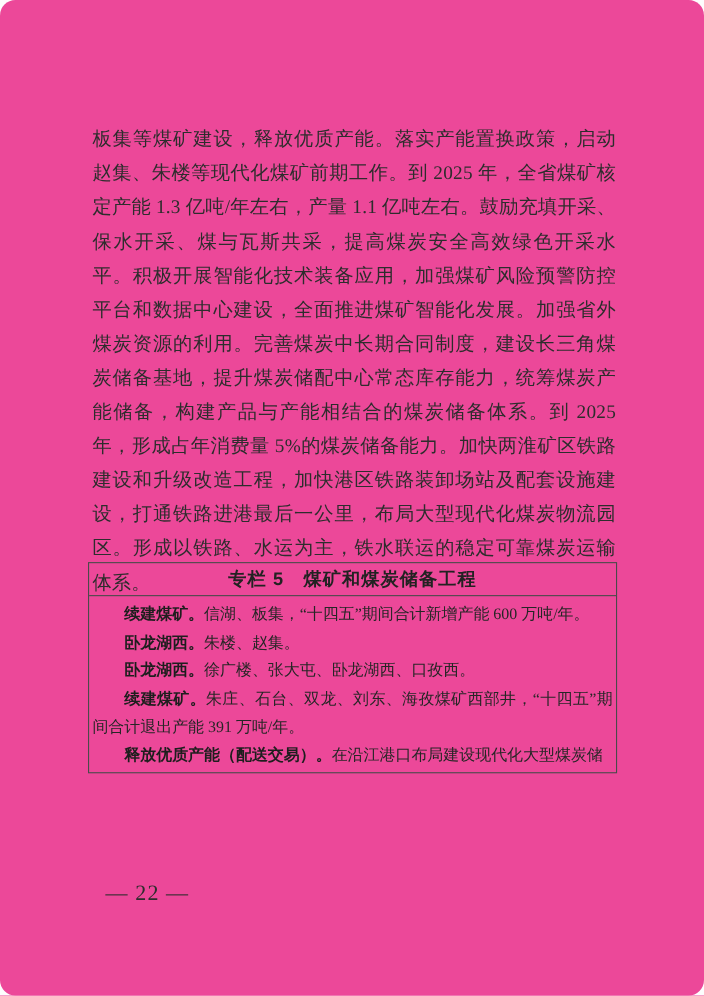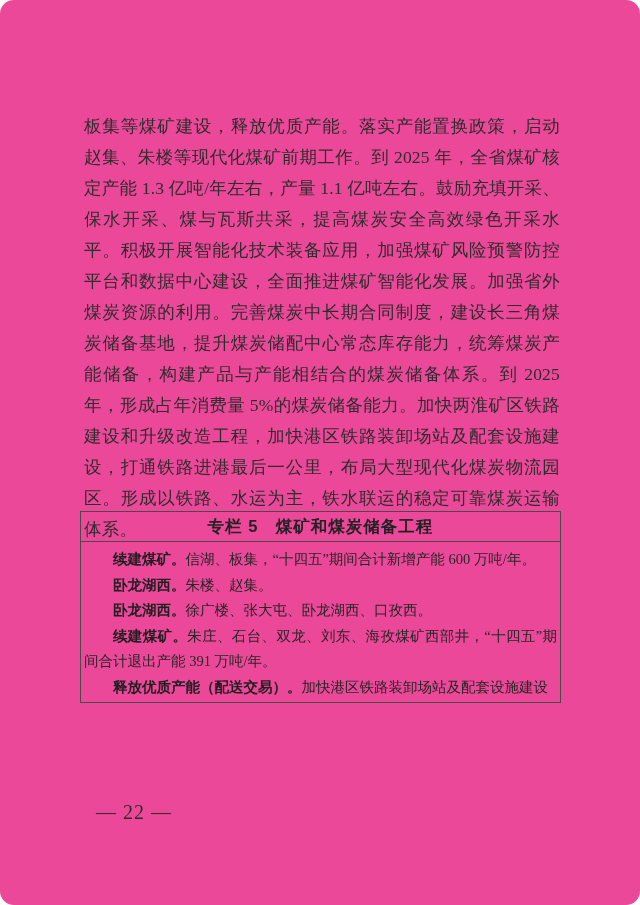--- a/index.html
+++ b/index.html
@@ -86,20 +86,20 @@
 
       <p class="callout-item"><span class="item-label">续建煤矿。</span><span>信湖、板集，“十四五”期间合计新增产能 600 万吨/年。</span></p>
 
       <p class="callout-item"><span class="item-label">卧龙湖西。</span><span>朱楼、赵集。</span></p>
 
       <p class="callout-item"><span class="item-label">卧龙湖西。</span><span>徐广楼、张大屯、卧龙湖西、口孜西。</span></p>
 
 
       <p class="callout-item"><span class="item-label">续建煤矿。</span><span>朱庄、石台、双龙、刘东、海孜煤矿西部井，“十四五”期间合计退出产能 391 万吨/年。</span></p>
 
-      <p class="callout-item"><span class="item-label">释放优质产能（配送交易）。</span><span>加快港区铁路装卸场站及配套设施建设</span></p>
+      <p class="callout-item"><span class="item-label">释放优质产能（配送交易）。</span><span>在沿江港口布局建设现代化大型煤炭储</span></p>
 
     </div>
   </div>
 
   <div class="page-number">— 22 —</div>
 
 </div>
 
 </body></html>

